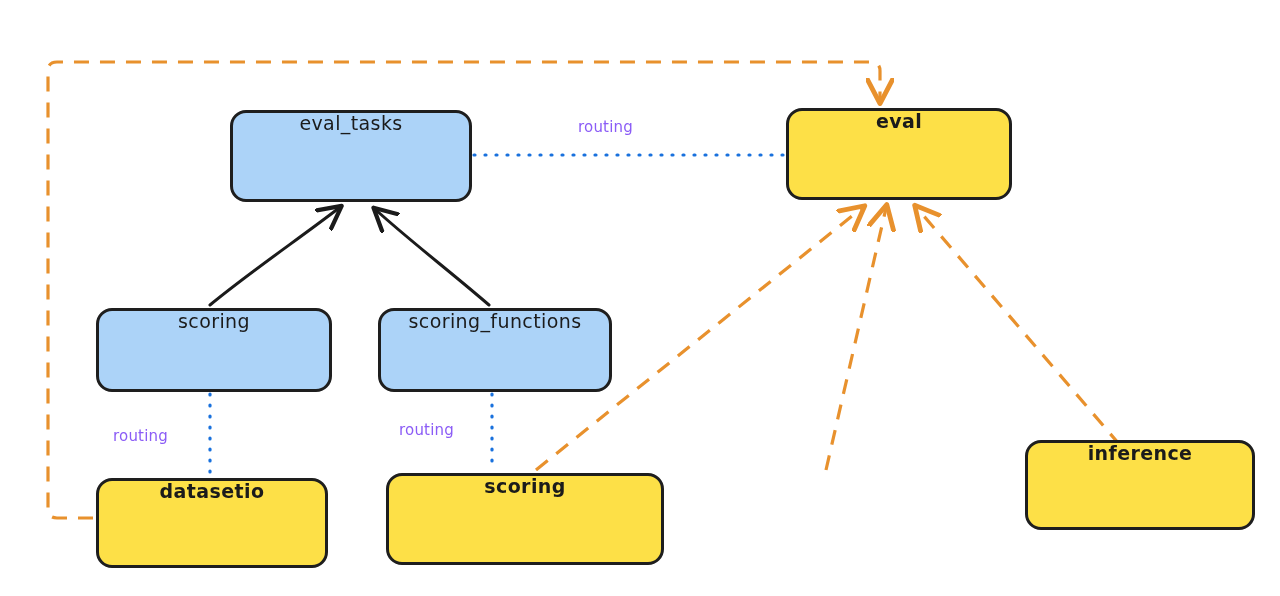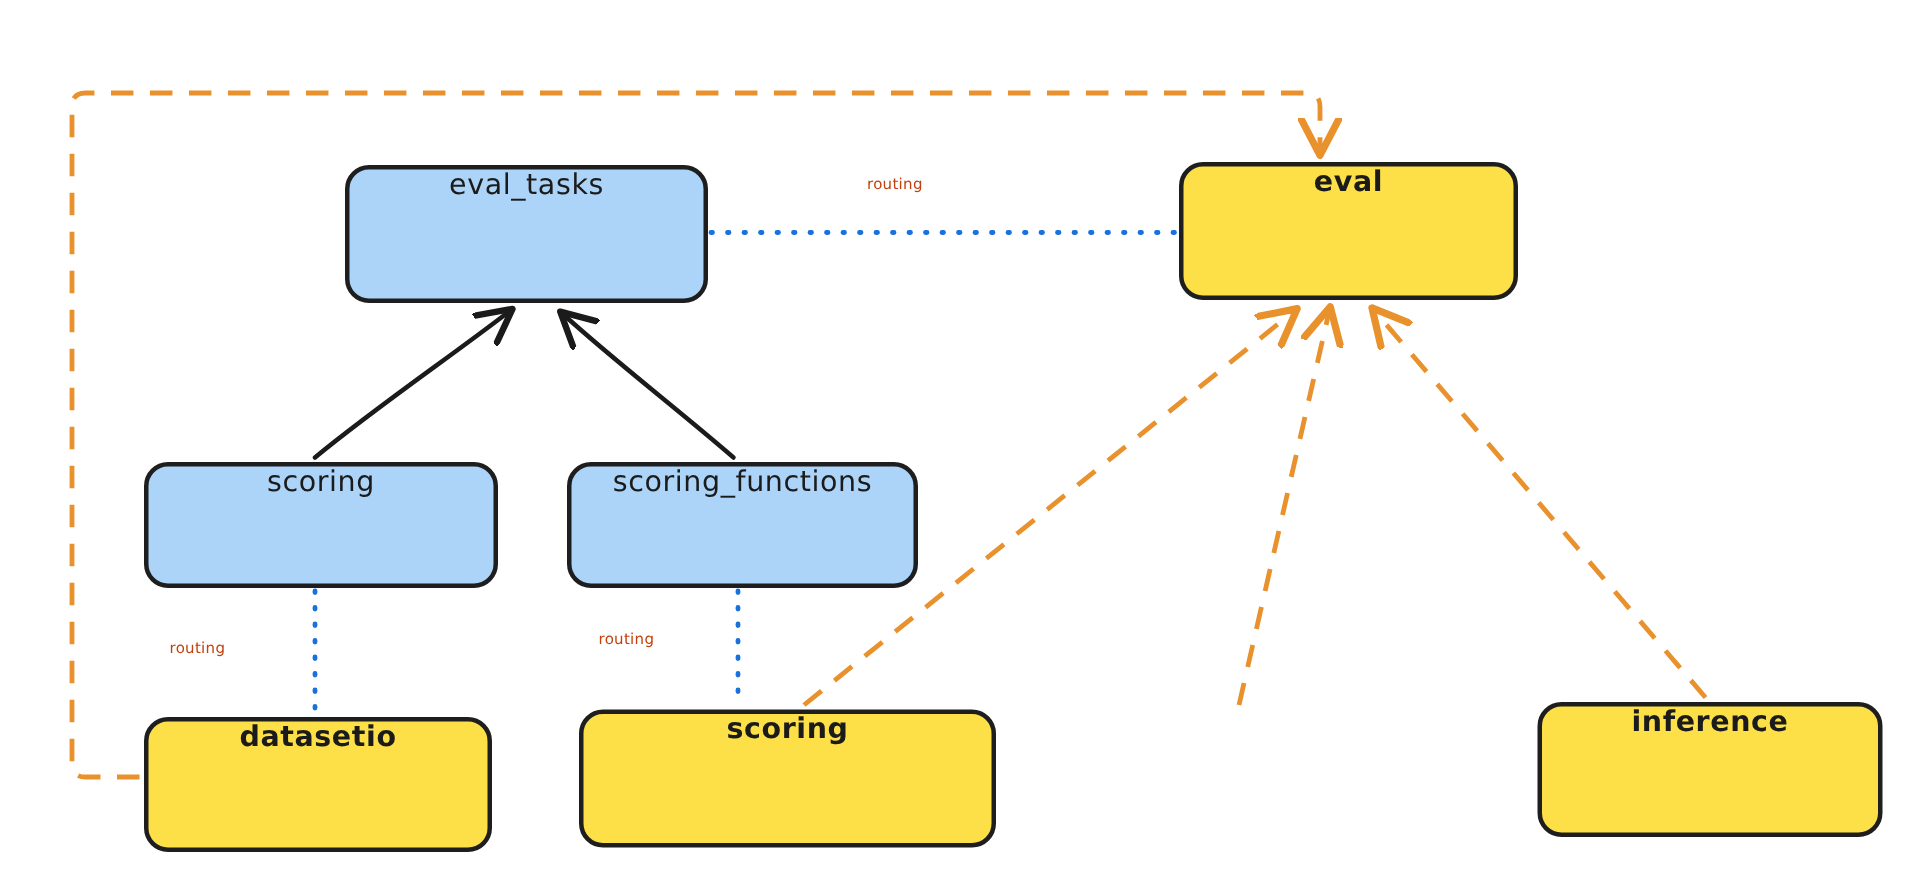--- a/index.html
+++ b/index.html
@@ -44,22 +44,22 @@
     line-height: 1.15;
     padding: 0 8px;
     white-space: nowrap;
   }
   .node.blue  { background: #ACD3F8; }
   .node.green { background: #fde047; font-weight: bold; }
 
   .edge-label {
     position: absolute;
     font-family: "DejaVu Sans", sans-serif;
-    font-size: 10px;
-    color: #c2410c;
+    font-size: 15px;
+    color: #8b5cf6;
     white-space: nowrap;
     letter-spacing: 0.2px;
   }
 </style>
 </head>
 <body>
 
 <div id="canvas">
 
   <svg id="edge-layer" viewBox="0 0 1280 596">
@@ -109,21 +109,21 @@
 
   <div class="node green" style="left:96px; top:478px; width:232px; height:90px;">
     <span class="node-label">datasetio</span>
   </div>
 
   <div class="node green" style="left:386px; top:473px; width:278px; height:92px;">
     <span class="node-label">scoring</span>
   </div>
 
 
-  <div class="node green" style="left:1025px; top:468px; width:230px; height:90px;">
+  <div class="node green" style="left:1025px; top:440px; width:230px; height:90px;">
     <span class="node-label">inference</span>
   </div>
 
   <div class="edge-label" style="left:578px; top:118px;">routing</div>
 
   <div class="edge-label" style="left:113px; top:427px;">routing</div>
 
   <div class="edge-label" style="left:399px; top:421px;">routing</div>
 
 </div>

